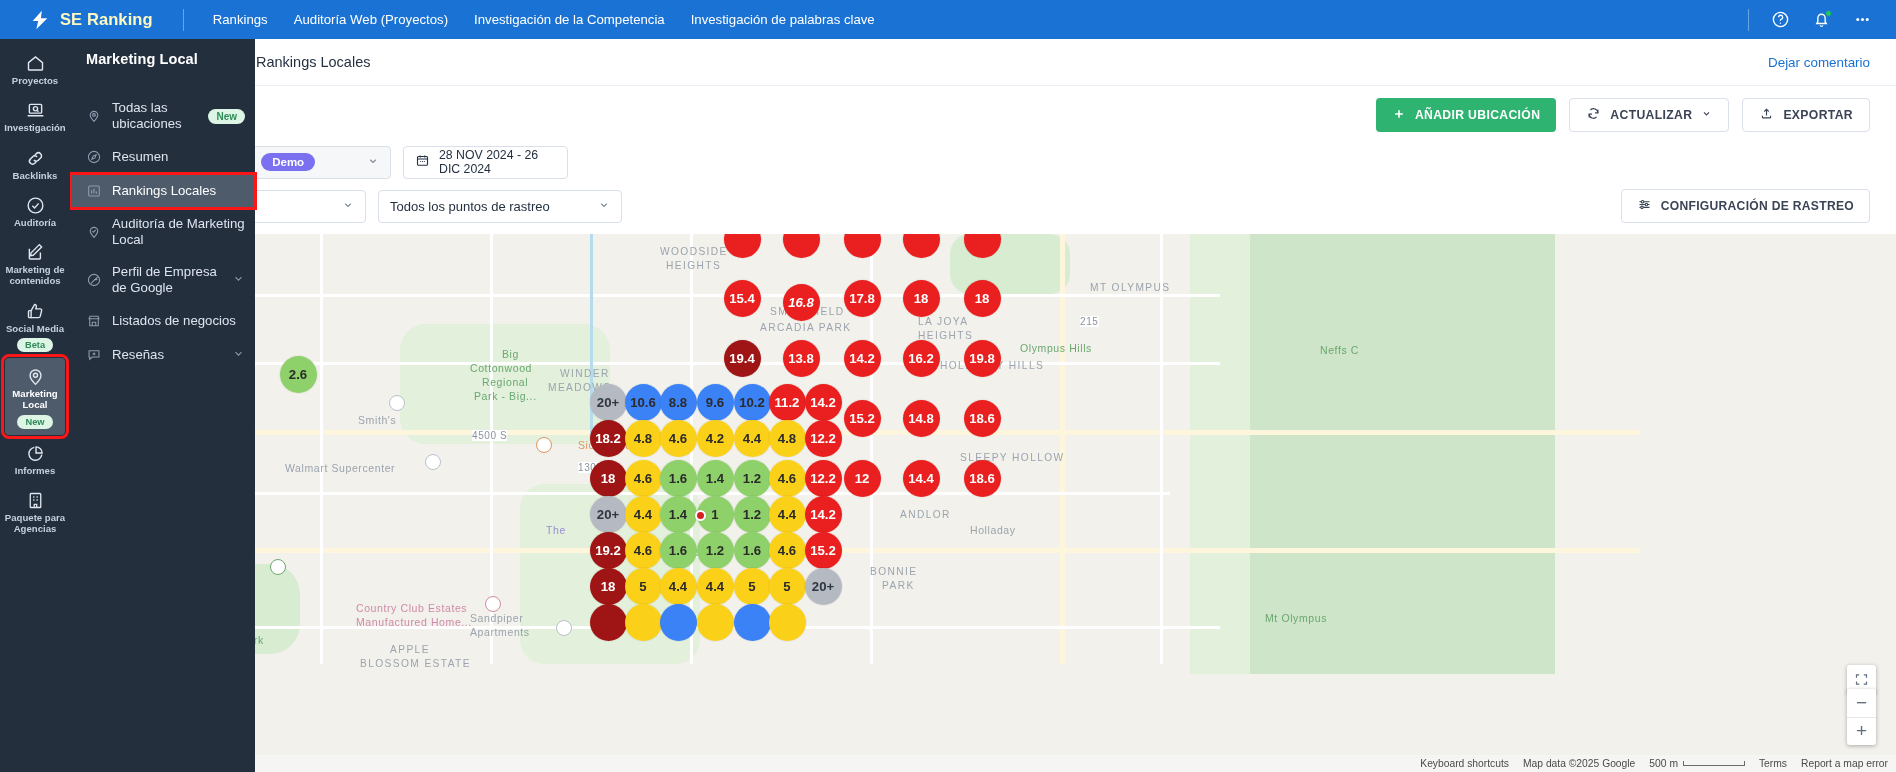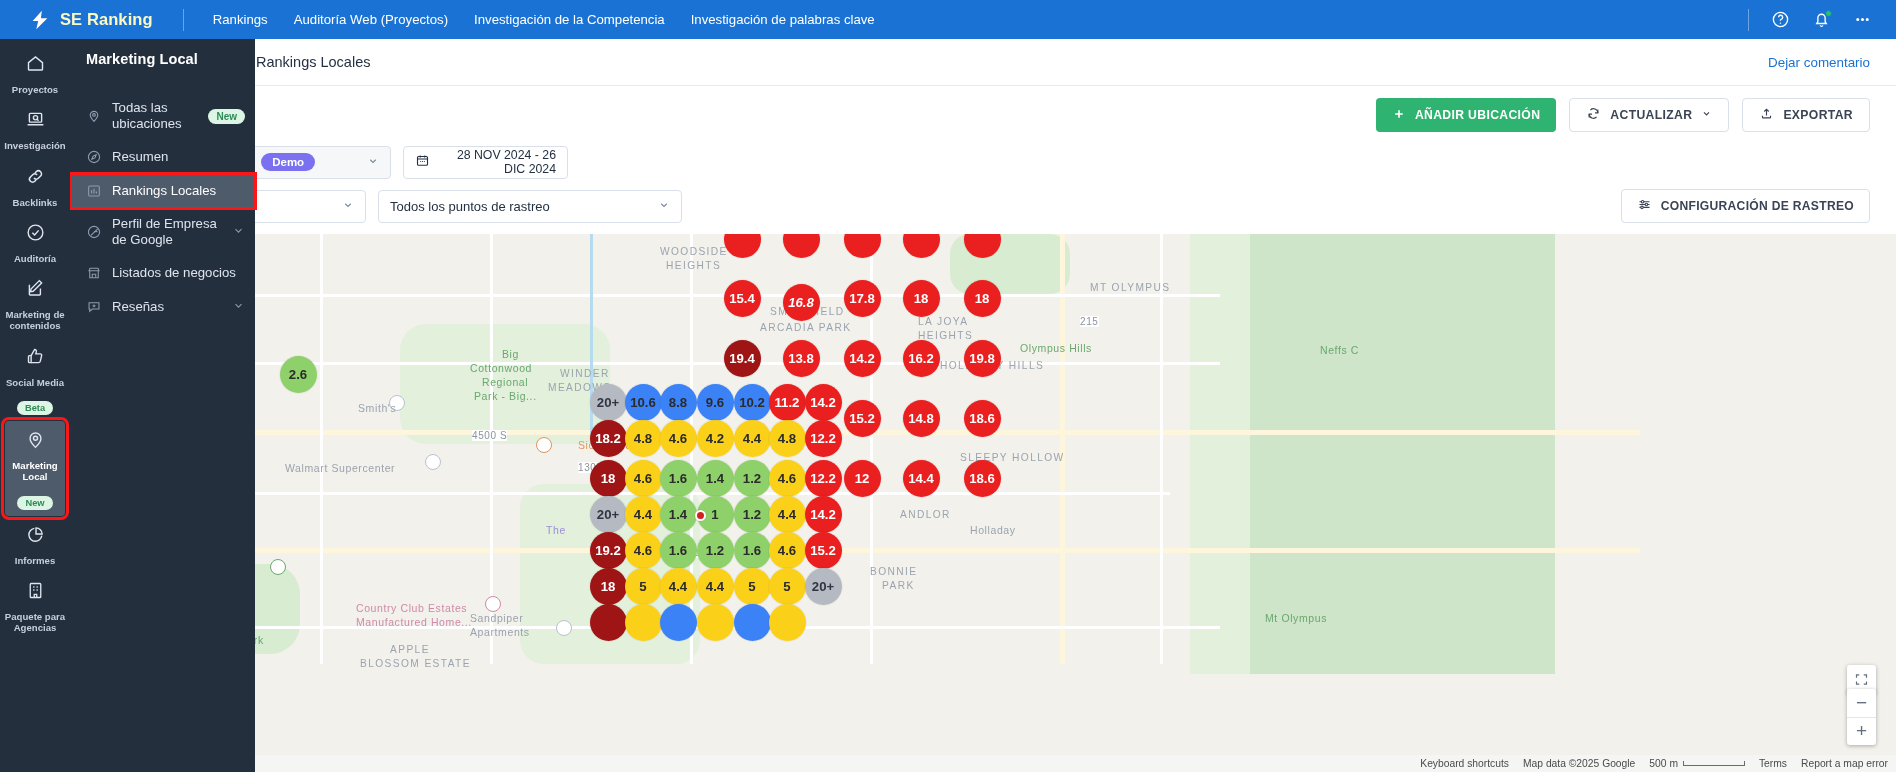--- a/index.html
+++ b/index.html
@@ -28,21 +28,21 @@
   .badge-dot { position: absolute; top: 0px; right: -1px; width: 7px; height: 7px; border-radius: 50%; background: #22c55e; border: 1px solid #1a73d4; }
   .topright-sep { width: 1px; height: 22px; background: rgba(255,255,255,.35); }
 
   
   .rail {
     position: absolute; top: 39px; left: 0; width: 70px; height: 733px;
     background: #242f3e; z-index: 55; padding-top: 6px;
   }
   .rail-item {
     width: 70px; padding: 8px 3px 6px; display: flex; flex-direction: column;
-    align-items: center; gap: 10px; cursor: pointer; position: relative;
+    align-items: center; gap: 1px; cursor: pointer; position: relative;
   }
   .rail-item .lbl {
     color: #c6cfdc; font-size: 9.6px; line-height: 11.3px; text-align: center; font-weight: 600;
   }
   .rail-item .ricon { color: #dfe6ef; height: 21px; display: flex; align-items: center; }
   .chip {
     margin-top: 3px; background: #dcf5e4; color: #2e8b57; font-size: 9.3px;
     font-weight: bold; border-radius: 9px; padding: 2px 8px;
   }
   .rail-item.active {
@@ -99,36 +99,36 @@
 
   .actionbar { height: 58px; display: flex; align-items: center; padding: 0 26px; justify-content: flex-end; gap: 13px; }
   .btn {
     display: flex; align-items: center; gap: 9px; border-radius: 4px;
     font-size: 12.2px; font-weight: bold; letter-spacing: .35px; cursor: pointer;
     padding: 0 16px; height: 34px; white-space: nowrap;
   }
   .btn-primary { background: #2fb370; color: #fff; border: none; }
   .btn-ghost { background: #fff; color: #3a4454; border: 1px solid #d9e0ea; }
 
-  .filterbar { display: flex; align-items: center; padding: 0 26px 0 0; gap: 12px; height: 44px; margin-top: -4px; text-align: right; }
+  .filterbar { display: flex; align-items: center; padding: 0 26px 0 0; gap: 12px; height: 44px; margin-top: -4px; }
   .field {
     display: flex; align-items: center; gap: 9px; border: 1px solid #d9e0ea;
     background: #fff; border-radius: 4px; height: 33px; padding: 0 11px; font-size: 13px; color: #243142;
   }
   .field.grey { background: #f6f7f9; }
   .field .caret { margin-left: auto; color: #7b8798; }
   .pill-demo {
     background: #7b71f0; color: #fff; font-size: 11.5px; font-weight: bold;
     border-radius: 11px; padding: 3px 11px;
   }
   .loc-field { width: 205px; }
   .date-field { width: 165px; }
   .row2 { display: flex; align-items: center; padding: 0 26px 0 0; gap: 12px; height: 44px; }
   .sel-field { width: 180px; }
-  .sel-field2 { width: 304px; }
+  .sel-field2 { width: 244px; }
   .cfg-btn {
     margin-left: auto; display: flex; align-items: center; gap: 9px;
     border: 1px solid #d9e0ea; background: #fff; border-radius: 4px; height: 34px;
     padding: 0 15px; font-size: 12.1px; font-weight: bold; color: #3a4454;
     letter-spacing: .3px; cursor: pointer; white-space: nowrap;
   }
 
   
   .mapwrap { position: absolute; left: 0; right: 0; top: 195px; bottom: 0; overflow: hidden; background: #e9ede4; }
   .mapbase { position: absolute; inset: 0; background: #f3f1ec; }
@@ -339,20 +339,29 @@
       <div class="fly-item active">
         <span class="ficon">
           <svg width="16" height="16" viewBox="0 0 24 24" fill="none" stroke="currentColor" stroke-width="1.6">
               <rect x="4" y="4.5" width="16" height="15" rx="1.6"></rect>
               <path d="M8.4 15.6V11M12 15.6V8.6M15.6 15.6v-2.8" stroke-width="1.8"></path>
             </svg>
         </span>
         <span class="flabel">Rankings Locales</span>
       </div>
 
+      <div class="fly-item">
+        <span class="ficon">
+          <svg width="16" height="16" viewBox="0 0 24 24" fill="none" stroke="currentColor" stroke-width="1.7">
+              <path d="M12 20s5.6-5.6 5.6-9.4A5.6 5.6 0 1 0 6.4 10.6C6.4 14.4 12 20 12 20z"></path>
+              <path d="M9.6 10.6l1.7 1.7 3.2-3.4"></path>
+            </svg>
+        </span>
+        <span class="flabel">Auditoría de Marketing Local</span>
+      </div>
 
       <div class="fly-item">
         <span class="ficon">
           <svg width="16" height="16" viewBox="0 0 24 24" fill="none" stroke="currentColor" stroke-width="1.7">
               <circle cx="12" cy="12" r="8.4"></circle>
               <path d="M12 11.4h5.2"></path>
               <path d="M17.6 7.2L7.4 17"></path>
             </svg>
         </span>
         <span class="flabel">Perfil de Empresa de Google</span>
@@ -547,21 +556,21 @@
           <div class="maplabel caps" style="left: 96px; top: 326px;">ADDITION</div>
           <div class="maplabel green" style="left: 38px; top: 350px;">Mick Riley Golf Course</div>
           <div class="maplabel pink" style="left: 286px; top: 368px;">Country Club Estates</div>
           <div class="maplabel pink" style="left: 286px; top: 382px;">Manufactured Home...</div>
           <div class="maplabel" style="left: 400px; top: 378px;">Sandpiper</div>
           <div class="maplabel" style="left: 400px; top: 392px;">Apartments</div>
           <div class="maplabel green" style="left: 130px; top: 400px;">Murray Park</div>
           <div class="maplabel caps" style="left: 320px; top: 410px;">APPLE</div>
           <div class="maplabel caps" style="left: 290px; top: 424px;">BLOSSOM ESTATE</div>
           <div class="maplabel" style="left: 10px; top: 420px;">Costco Wholesale</div>
-          <div class="maplabel" style="left: 288px; top: 168px;">Smith's</div>
+          <div class="maplabel" style="left: 288px; top: 180px;">Smith's</div>
           <div class="maplabel" style="left: 215px; top: 228px;">Walmart Supercenter</div>
           <div class="maplabel green" style="left: 432px; top: 114px;">Big</div>
           <div class="maplabel green" style="left: 400px; top: 128px;">Cottonwood</div>
           <div class="maplabel green" style="left: 412px; top: 142px;">Regional</div>
           <div class="maplabel green" style="left: 404px; top: 156px;">Park - Big...</div>
           <div class="maplabel caps" style="left: 490px; top: 134px;">WINDER</div>
           <div class="maplabel caps" style="left: 478px; top: 148px;">MEADOWS</div>
           <div class="maplabel orange" style="left: 508px; top: 205px;">Sicilia Mia</div>
           <div class="maplabel purple" style="left: 520px; top: 273px;">Megaplex Luxury</div>
           <div class="maplabel purple" style="left: 476px; top: 290px;">The</div>

